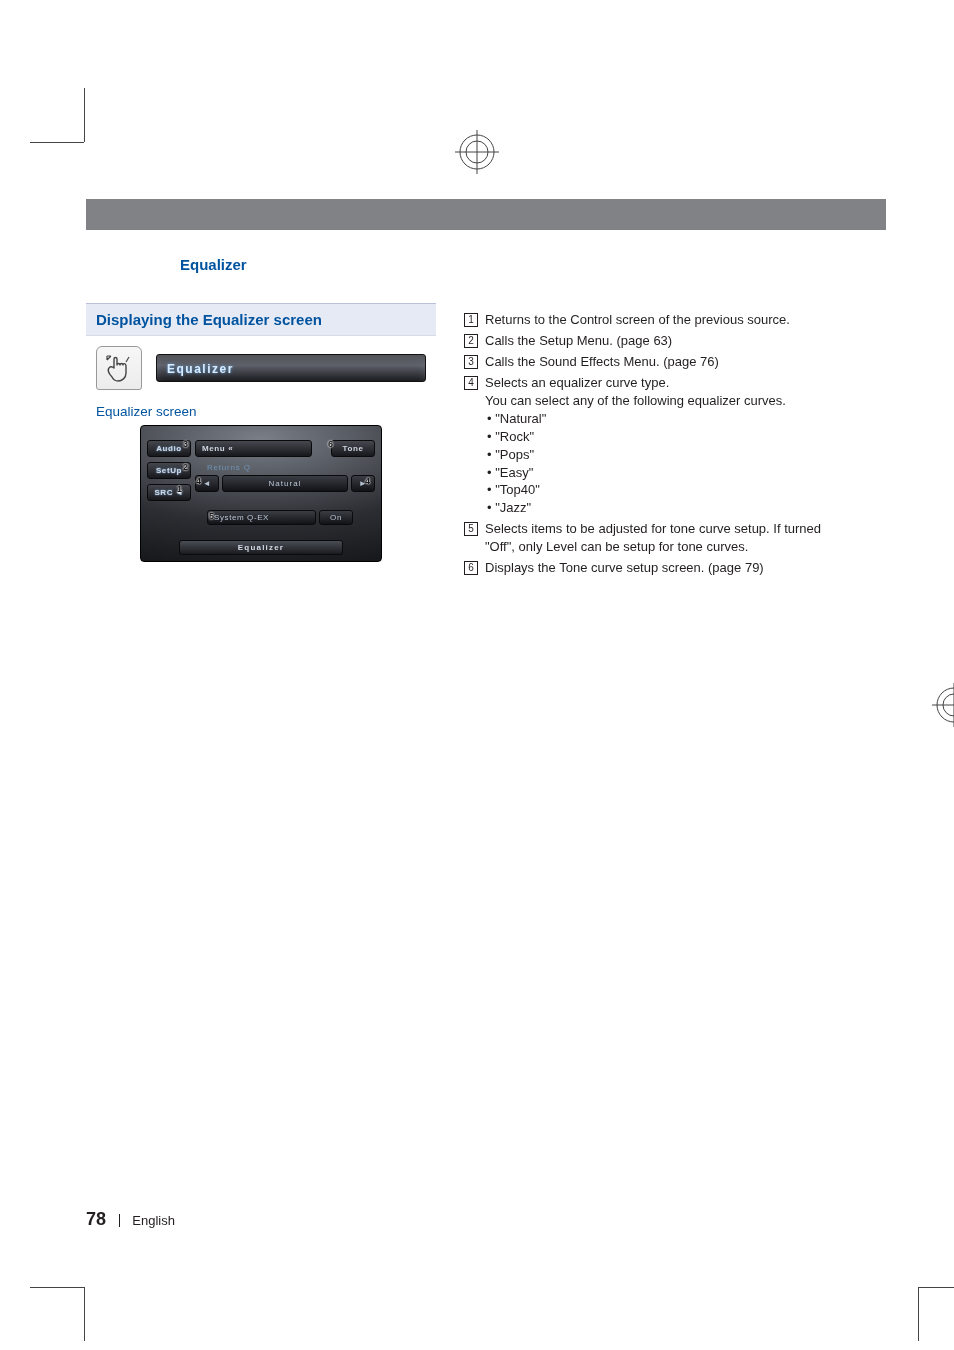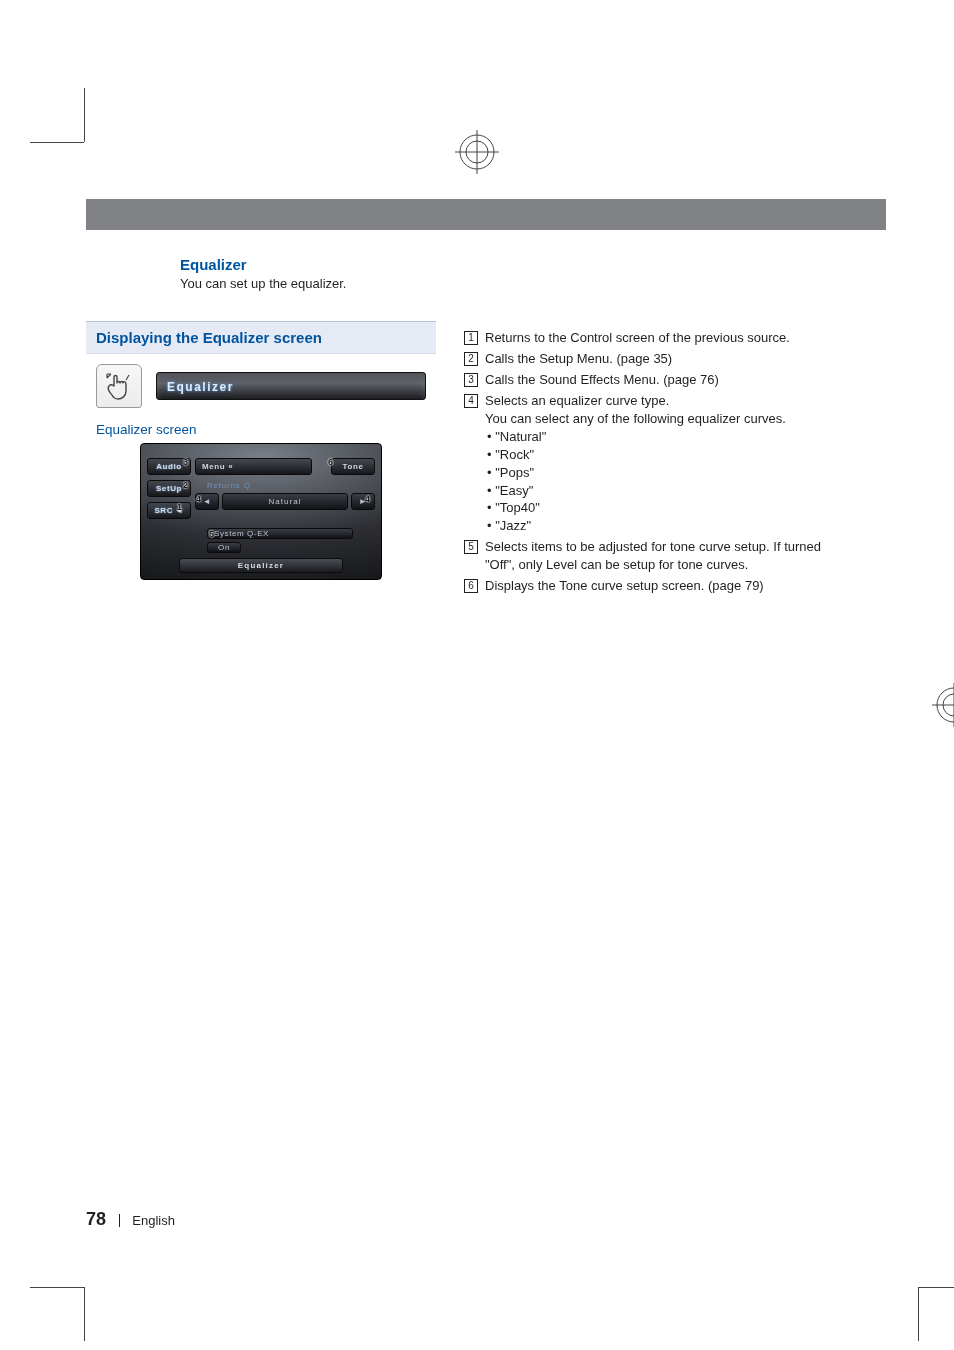--- a/index.html
+++ b/index.html
@@ -184,21 +184,21 @@
     border-radius: 3px;
     display: flex; align-items: center; justify-content: center;
     color: #b8c3d1; font-size: 8px;
   }
   .mid-seg.arrow { width: 24px; }
   .mid-seg.value { flex: 1; letter-spacing: 1px; }
 
   .qex-bar {
     position: absolute;
     top: 84px; left: 66px; width: 146px; height: 15px;
-    display: flex; gap: 3px; flex-direction: column;
+    display: flex; gap: 3px;
   }
   .qex-seg {
     background: linear-gradient(#3a3d44,#121317);
     border: 1px solid #0a0a0c;
     border-radius: 3px;
     display: flex; align-items: center;
     color: #b8c3d1; font-size: 8px; letter-spacing: 0.6px;
   }
   .qex-seg.lbl { flex: 1; padding-left: 6px; }
   .qex-seg.val { width: 34px; justify-content: center; }
@@ -280,21 +280,20 @@
   </div>
 <div class="crop-mark crop-bot-right">
     <span class="crop-h"></span>
     <span class="crop-v"></span>
   </div>
 
 <div class="page">
   <div class="banner-bar"></div>
 
   <div class="section-title">Equalizer</div>
-  <div class="section-sub">You can set up the equalizer.</div>
 
   <div class="columns">
     <div class="col-left">
       <div class="box-heading">Displaying the Equalizer screen</div>
       <div class="box-body">
 
         <div class="top-row">
           <div class="hand-icon">
             <svg width="34" height="34" viewBox="0 0 34 34">
               <path d="M10 26 C6 22 5 18 8 16 C10 15 12 17 12 17 L12 8 C12 6 15 6 15 8 L15 14 C15 12 18 12 18 14 C18 12 21 12 21 14 C21 12 24 12 24 15 L24 22 C24 27 20 30 16 30 C13 30 11 28 10 26 Z" fill="none" stroke="#444" stroke-width="1.4" stroke-linejoin="round"></path>
@@ -356,21 +355,21 @@
 
     <div class="desc-item">
           <span class="num-box">1</span>
           <div class="desc-body">
             <div class="sub">Returns to the Control screen of the previous source.</div>
           </div>
         </div>
         <div class="desc-item">
           <span class="num-box">2</span>
           <div class="desc-body">
-            <div class="sub">Calls the Setup Menu. (page 35)</div>
+            <div class="sub">Calls the Setup Menu. (page 63)</div>
           </div>
         </div>
         <div class="desc-item">
           <span class="num-box">3</span>
           <div class="desc-body">
             <div class="sub">Calls the Sound Effects Menu. (page 76)</div>
           </div>
         </div>
         <div class="desc-item">
           <span class="num-box">4</span>

